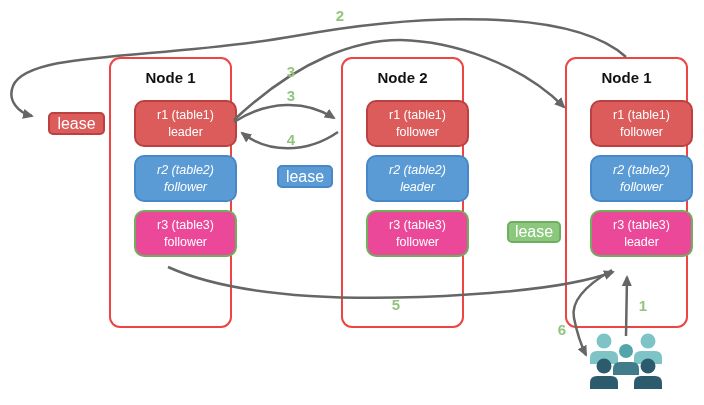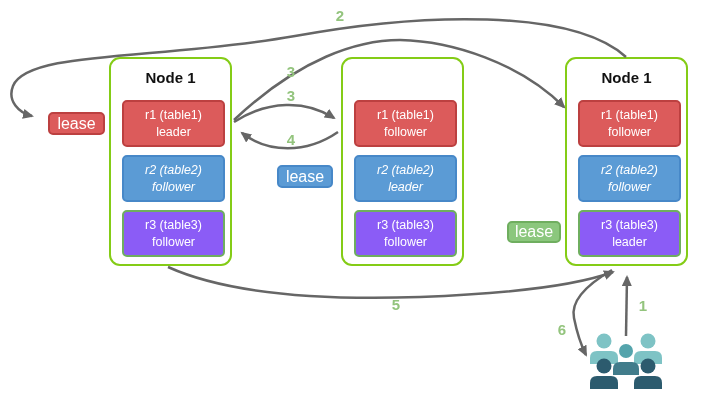--- a/index.html
+++ b/index.html
@@ -2,31 +2,31 @@
 <html><head>
 <meta charset="utf-8">
 <style>
   html,body{margin:0;padding:0;background:#ffffff;width:704px;height:405px;overflow:hidden;
     font-family:"Liberation Sans",sans-serif;}
   .stage{position:relative;width:704px;height:405px;background:#ffffff;}
 
   
   svg.arrows{position:absolute;left:0;top:0;width:704px;height:405px;pointer-events:none;z-index:5;}
 
-  .node{position:absolute;top:57px;width:123px;height:209px;background:#ffffff;
-    border:2px solid #84cc16;border-radius:11px;box-sizing:border-box;z-index:2;}
+  .node{position:absolute;top:57px;width:123px;height:271px;background:#ffffff;
+    border:2px solid #ef4444;border-radius:11px;box-sizing:border-box;z-index:2;}
   .node-title{position:absolute;top:10px;left:0;width:100%;text-align:center;
     font-size:15px;font-weight:700;color:#111111;}
-  .replica{position:absolute;left:11px;width:103px;height:47px;border-radius:5px;
+  .replica{position:absolute;left:23px;width:103px;height:47px;border-radius:10px;
     box-sizing:border-box;display:flex;flex-direction:column;align-items:center;justify-content:center;
     color:#ffffff;font-size:12.5px;line-height:1.32;text-align:center;}
   .replica.r0{top:41px}.replica.r1{top:96px}.replica.r2{top:151px}
   .replica.red{background:#DC5B5B;border:2px solid #BC4040;}
   .replica.blue{background:#5B9BD5;border:2px solid #4788C8;font-style:italic;}
-  .replica.green{background:#8b5cf6;border:2px solid #6FAE5F;}
+  .replica.green{background:#ec4899;border:2px solid #6FAE5F;}
 
   .lease{position:absolute;box-sizing:border-box;border-radius:5px;color:#ffffff;
     font-size:16px;display:flex;align-items:center;justify-content:center;z-index:3;text-align:right;}
   .lease.red{left:48px;top:112px;width:57px;height:23px;background:#DC5B5B;border:2px solid #BC4040;}
   .lease.blue{left:277px;top:165px;width:56px;height:23px;background:#5B9BD5;border:2px solid #4788C8;}
   .lease.green{left:507px;top:221px;width:54px;height:22px;background:#8BC77D;border:2px solid #6FAE5F;}
 
   .step{position:absolute;transform:translate(-50%,-50%);font-size:15px;font-weight:700;
     color:#93C47D;z-index:6;}
   .step.s2{left:340px;top:15px}.step.s3a{left:291px;top:71px}.step.s3b{left:291px;top:95px}
@@ -50,20 +50,21 @@
       <span>r2 (table2)</span>
       <span>follower</span>
     </div>
     <div class="replica r2 green">
       <span>r3 (table3)</span>
       <span>follower</span>
     </div>
   </div>
 
   <div class="node" style="left:341px">
+    <div class="node-title">Node 2</div>
     <div class="replica r0 red">
       <span>r1 (table1)</span>
       <span>follower</span>
     </div>
     <div class="replica r1 blue">
       <span>r2 (table2)</span>
       <span>leader</span>
     </div>
     <div class="replica r2 green">
       <span>r3 (table3)</span>

